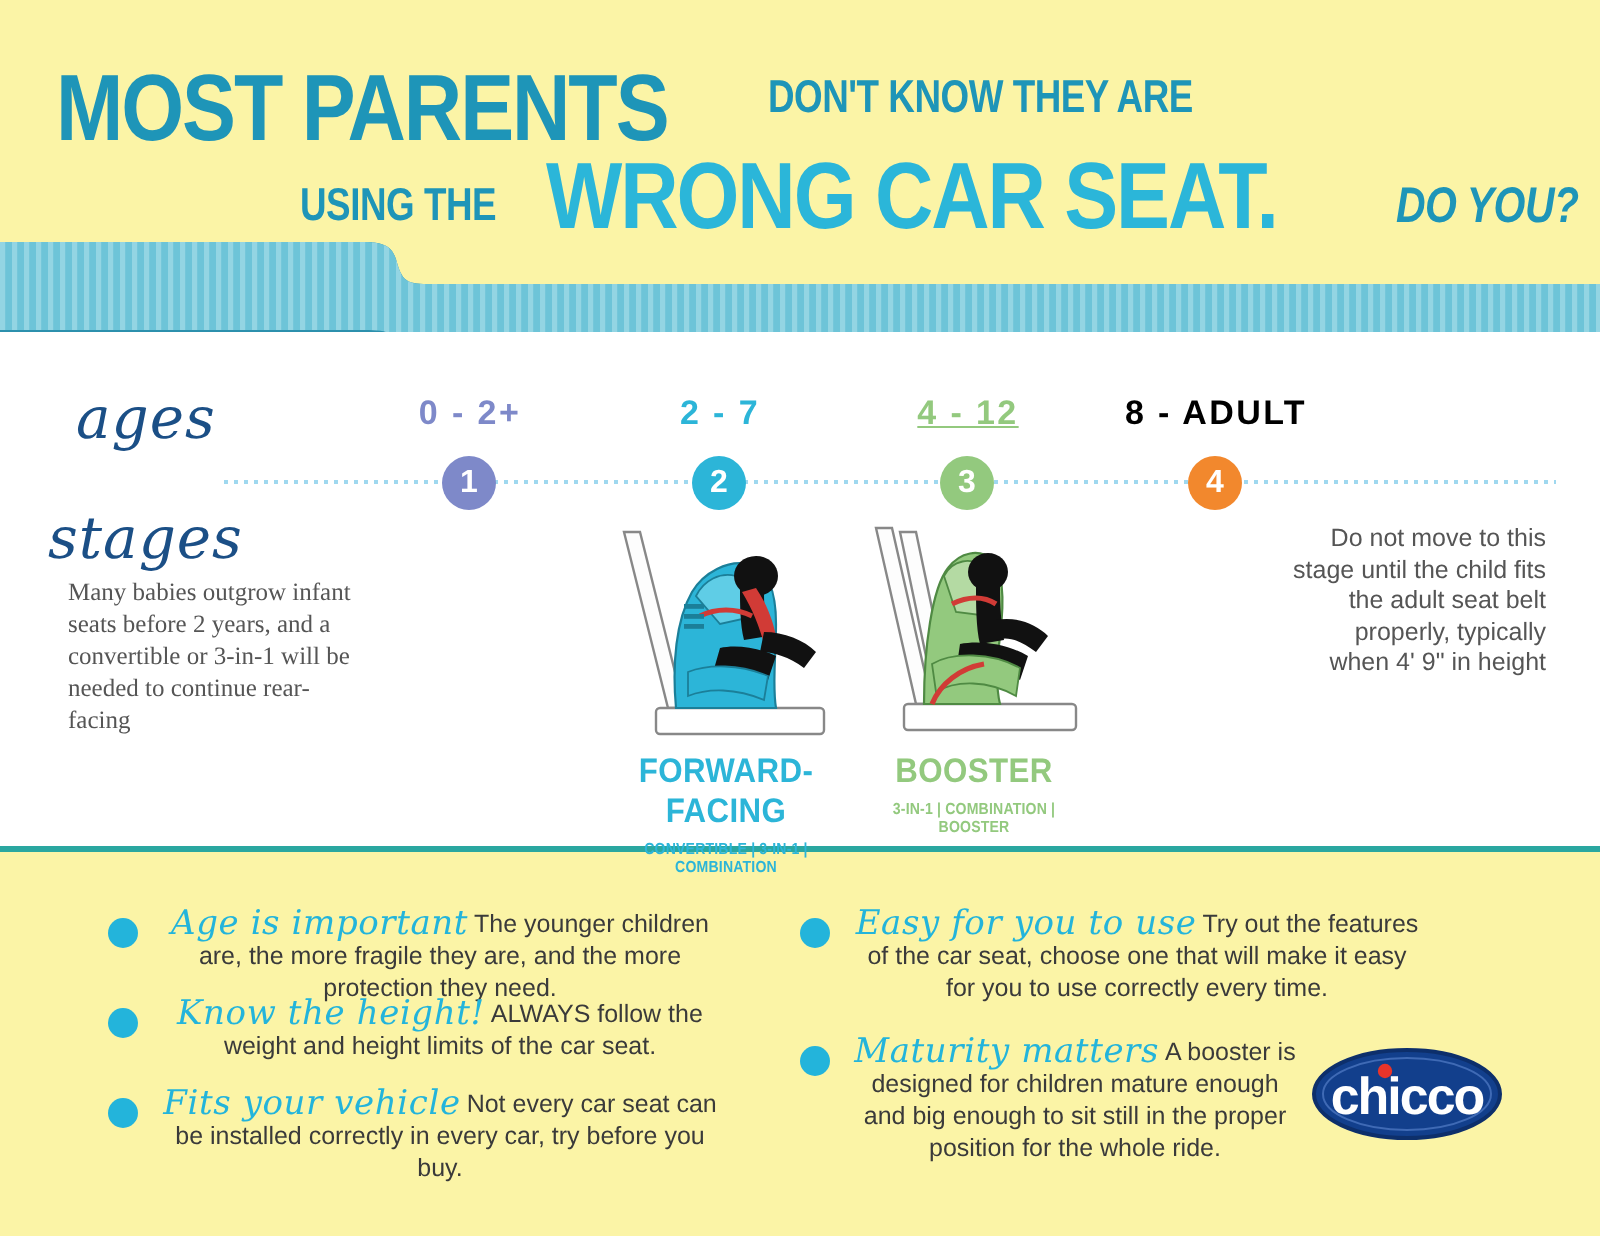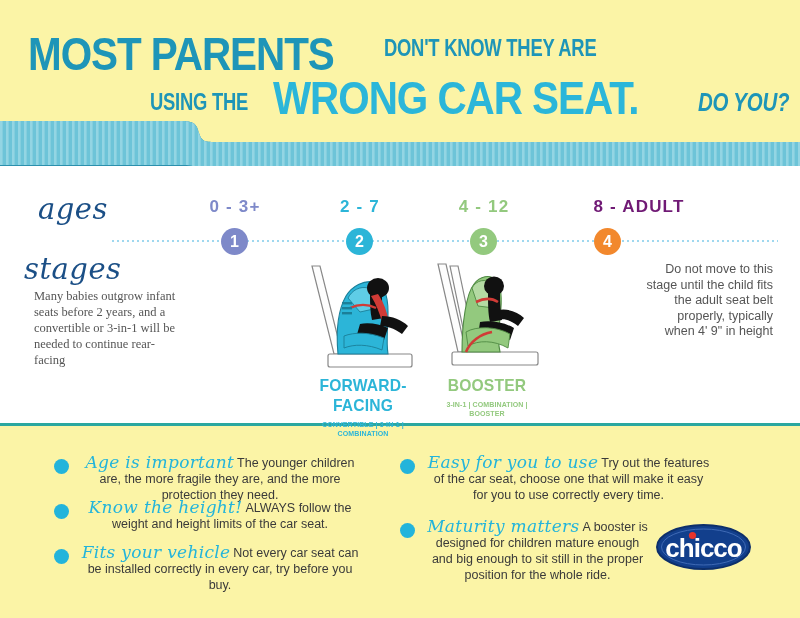--- a/index.html
+++ b/index.html
@@ -148,24 +148,24 @@
   </div>
 
   <div class="white-panel"></div>
   <div class="panel-rule"></div>
 
   <div class="script lbl-ages">ages</div>
   <div class="script lbl-stages">stages</div>
 
   <div class="dotline"></div>
 
-  <div class="age-label" style="left: 175px; color: rgb(126, 137, 201);">0 - 3+</div>
+  <div class="age-label" style="left: 175px; color: rgb(126, 137, 201);">0 - 2+</div>
   <div class="age-label" style="left: 300px; color: rgb(44, 181, 216);">2 - 7</div>
-  <div class="age-label" style="left: 424px; color: rgb(147, 201, 126);">4 - 12</div>
-  <div class="age-label" style="left: 579px; color: #701a75;">8 - ADULT</div>
+  <div class="age-label" style="left: 424px; color: rgb(147, 201, 126); text-decoration: underline;">4 - 12</div>
+  <div class="age-label" style="left: 548px; color: #000000;">8 - ADULT</div>
 
   <div class="circ" style="left: 221px; background: rgb(126, 137, 201);">1</div>
   <div class="circ" style="left: 346px; background: rgb(44, 181, 216);">2</div>
   <div class="circ" style="left: 470px; background: rgb(147, 201, 126);">3</div>
   <div class="circ" style="left: 594px; background: rgb(242, 136, 45);">4</div>
 
   <div style="position:absolute;left:34px;top:288px;width:150px;font-family:Liberation Serif, serif;font-size:12.5px;line-height:16px;color:#555;">Many babies outgrow infant seats before 2 years, and a convertible or 3-in-1 will be needed to continue rear-facing</div>
 
 
   <div class="stage-col" style="left:298px;">

